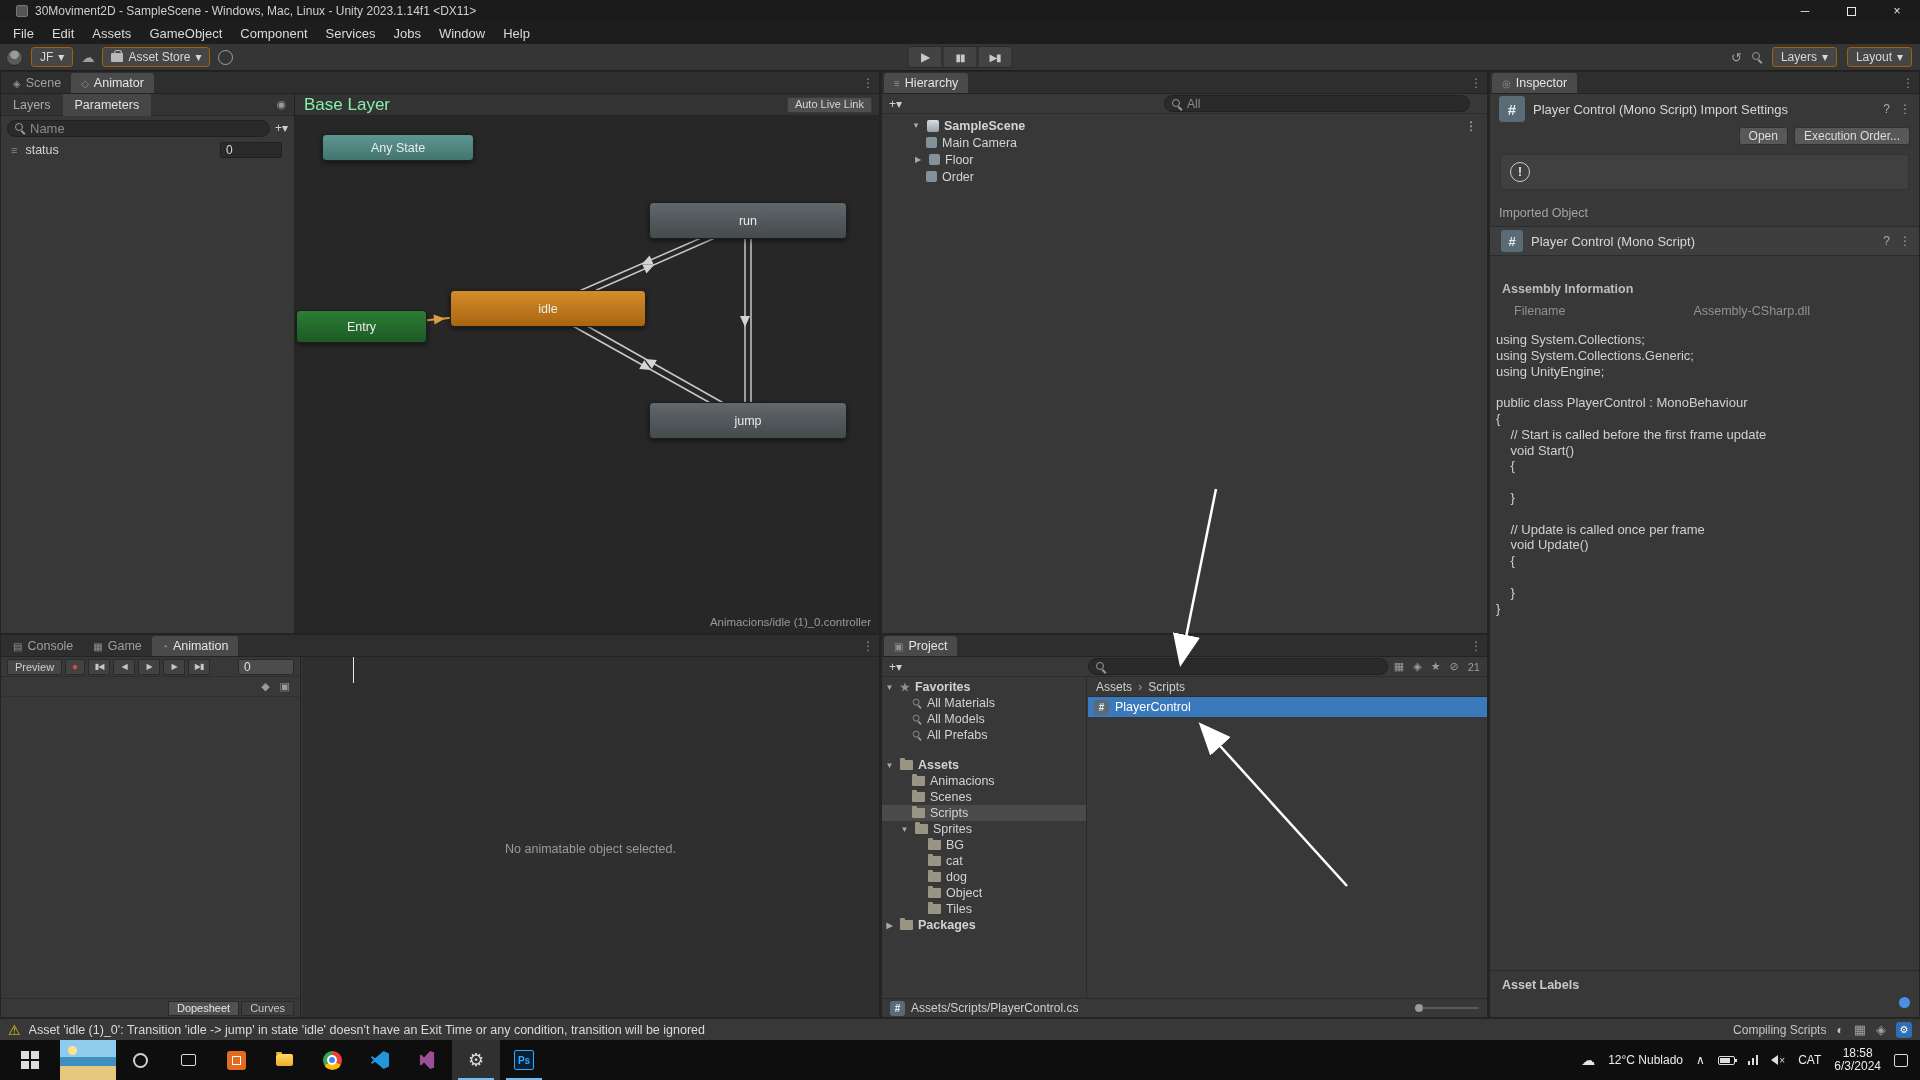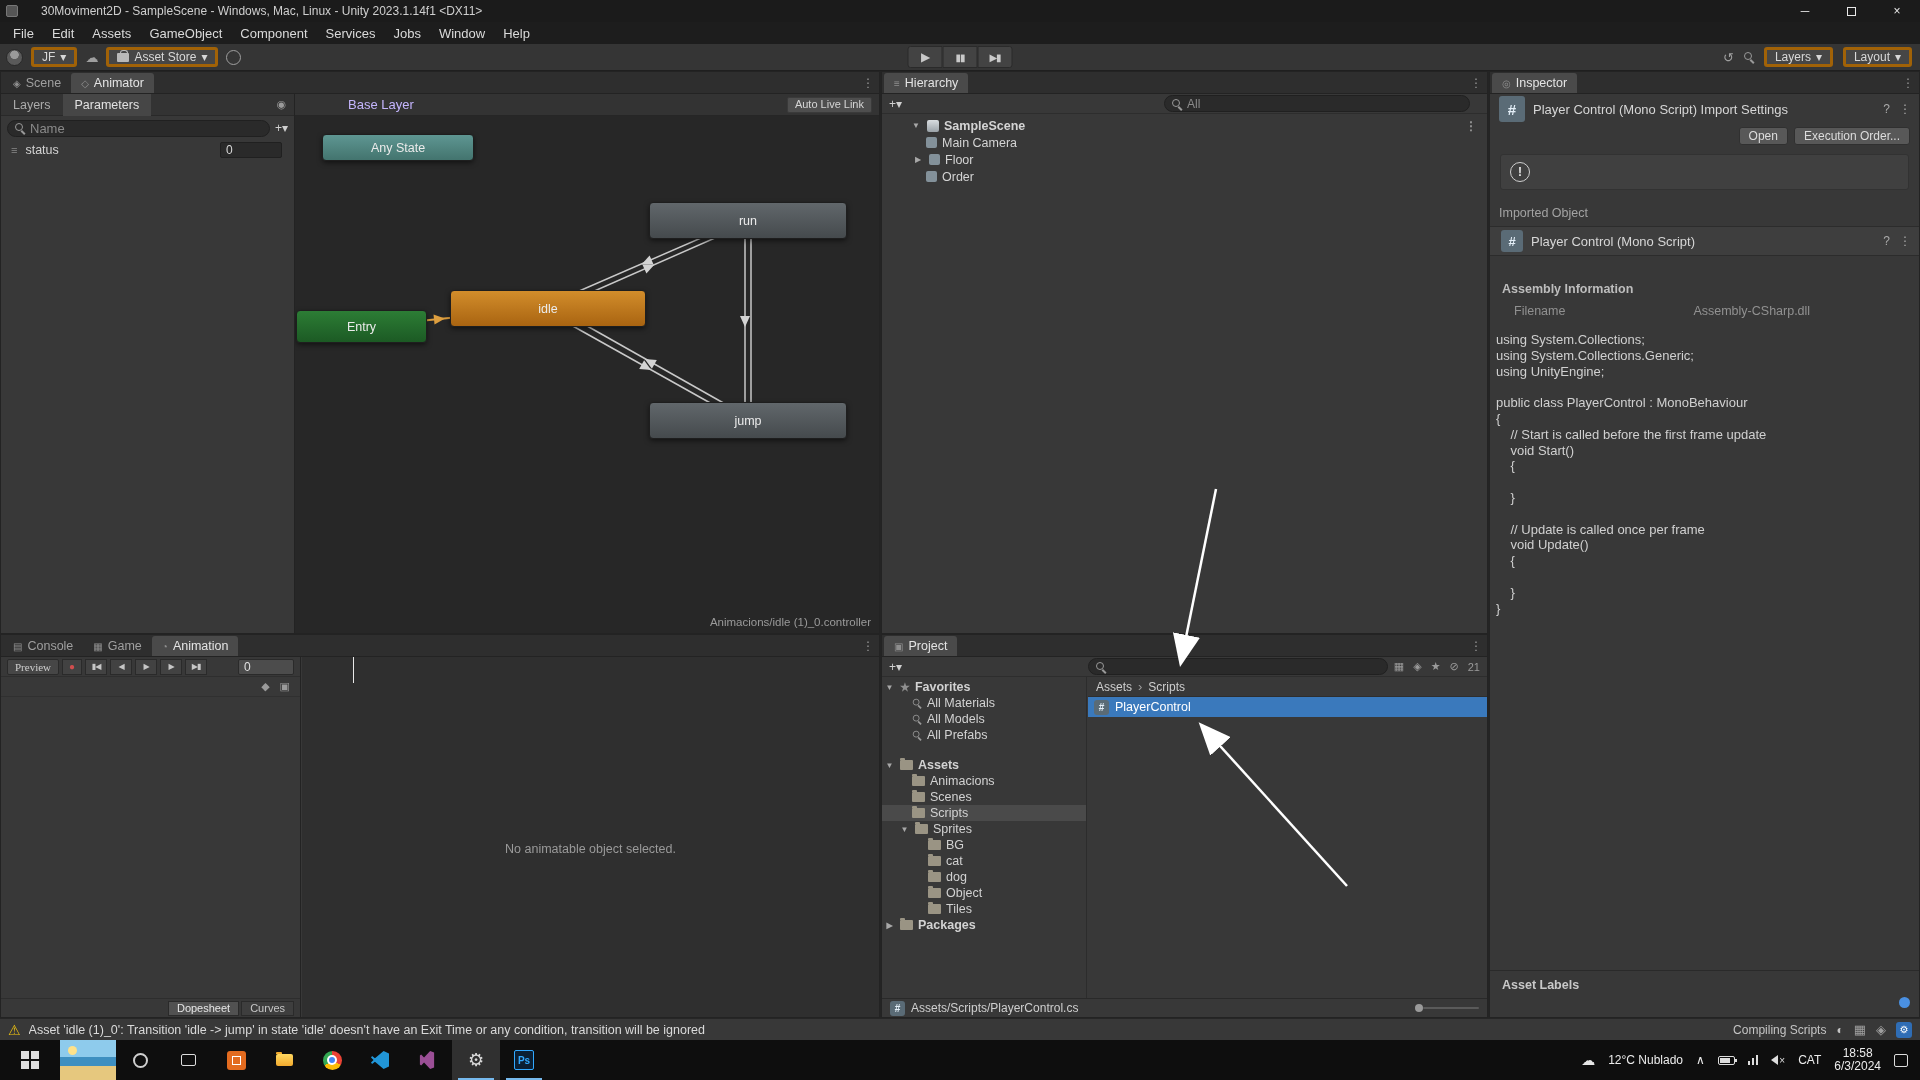--- a/index.html
+++ b/index.html
@@ -1,31 +1,31 @@
 <!DOCTYPE html>
 <html><head>
 <meta charset="utf-8">
 <style>
 *{margin:0;padding:0;box-sizing:border-box;font-family:"Liberation Sans",sans-serif;}
 html,body{width:1920px;height:1080px;overflow:hidden;background:#242424;color:#d2d2d2;}
 body{position:relative;}
 
 
-#titlebar{position:absolute;left:0;top:0;width:1920px;height:22px;background:#1b1b1b;display:flex;align-items:center;padding-left:6px;gap:23px;}
+#titlebar{position:absolute;left:0;top:0;width:1920px;height:22px;background:#1b1b1b;display:flex;align-items:center;padding-left:16px;gap:7px;}
 #titlebar .appicon{width:12px;height:12px;background:#555;border:1px solid #777;border-radius:2px;flex:none;}
 #titlebar .title{font-size:12px;color:#cfcfcf;white-space:nowrap;}
 .win-controls{position:absolute;right:0;top:0;height:22px;display:flex;}
 .win-btn{width:46px;height:22px;display:flex;align-items:center;justify-content:center;color:#e8e8e8;font-size:12px;}
 .win-btn .maxbox{width:9px;height:9px;border:1.2px solid #e8e8e8;}
 #menubar{position:absolute;left:0;top:22px;width:1920px;height:22px;background:#1d1d1d;display:flex;align-items:center;padding-left:4px;}
 .menu-item{padding:0 9px;font-size:13px;color:#dadada;}
 #maintoolbar{position:absolute;left:0;top:44px;width:1920px;height:27px;background:#353535;border-bottom:1px solid #1f1f1f;}
 .tb-left{position:absolute;left:6px;top:0;height:26px;display:flex;align-items:center;gap:8px;}
 .tb-right{position:absolute;right:8px;top:0;height:26px;display:flex;align-items:center;gap:10px;}
-.tb-btn{background:#464646;border:3px solid #a16207;border-radius:3px;color:#d8d8d8;font-size:12px;height:20px;display:inline-flex;align-items:center;padding:0 8px;gap:5px;white-space:nowrap;}
+.tb-btn{background:#464646;border:1px solid #a16207;border-radius:3px;color:#d8d8d8;font-size:12px;height:20px;display:inline-flex;align-items:center;padding:0 8px;gap:5px;white-space:nowrap;}
 .avatar{width:17px;height:17px;border-radius:50%;background:radial-gradient(circle at 50% 32%, #9a9a9a 0 4px, #5a5a5a 4.5px);border:1px solid #2a2a2a;}
 .dimglyph{color:#9f9f9f;font-size:13px;}
 .bag{width:12px;height:9px;background:#b9b9b9;border-radius:1px;position:relative;display:inline-block;}
 .bag::before{content:"";position:absolute;left:3px;top:-3px;width:6px;height:3px;border:1.3px solid #b9b9b9;border-bottom:none;border-radius:3px 3px 0 0;}
 .ring{width:15px;height:15px;border:1.6px solid #9f9f9f;border-radius:50%;display:inline-block;}
 .tb-center{position:absolute;left:50%;transform:translateX(-50%);top:2px;display:flex;}
 .tb-play{width:35px;height:22px;background:#434343;border:1px solid #2a2a2a;color:#c9c9c9;display:flex;align-items:center;justify-content:center;font-size:10px;letter-spacing:-1px;}
 .tb-play:first-child{border-radius:3px 0 0 3px;}
 .tb-play:last-child{border-radius:0 3px 3px 0;}
 .mag{width:10px;height:10px;position:relative;display:inline-block;flex:none;}
@@ -56,21 +56,21 @@
 .searchfield{flex:1;height:17px;background:#2a2a2a;border:1px solid #202020;border-radius:9px;display:flex;align-items:center;padding:0 7px;gap:5px;min-width:0;}
 .searchfield input{flex:1;background:transparent;border:none;outline:none;color:#ef4444;font-size:13px;min-width:0;}
 .searchfield input::placeholder{color:#8a8a8a;}
 .searchfield .filterlabel{color:#8a8a8a;font-size:12px;}
 .plus-btn{color:#cfcfcf;font-size:12px;background:none;border:none;white-space:nowrap;}
 .param-row{height:20px;display:flex;align-items:center;padding:0 10px;gap:8px;font-size:12.5px;color:#d4d4d4;position:relative;}
 .param-handle{color:#8a8a8a;font-size:11px;}
 .param-value{position:absolute;right:12px;width:62px;height:16px;background:#2a2a2a;border:1px solid #202020;border-radius:2px;color:#d8d8d8;font-size:12px;padding:0 5px;line-height:14px;}
 #graph{flex:1;position:relative;overflow:hidden;}
 #graph-header{height:22px;background:#333333;border-bottom:1px solid #262626;display:flex;align-items:center;padding:0 9px;position:relative;}
-.crumb{font-size:13px;color:#c4b5fd;margin-left:44px;}
+.crumb{font-size:17px;color:#86efac;}
 .livelink{position:absolute;right:7px;top:3px;height:16px;background:#4e4e4e;border:1px solid #3a3a3a;border-radius:2px;color:#d5d5d5;font-size:11px;padding:0 7px;line-height:13px;}
 #graph-canvas{position:absolute;left:0;top:22px;right:0;bottom:0;background-color:#272727;
  background-image:
   repeating-linear-gradient(0deg, rgba(0,0,0,.38) 0 1px, transpar bent 1px 150px),
   repeating-linear-gradient(90deg, rgba(0,0,0,.38) 0 1px, transparent 1px 150px),
   repeating-linear-gradient(0deg, rgba(0,0,0,.22) 0 1px, transparent 1px 15px),
   repeating-linear-gradient(90deg, rgba(0,0,0,.22) 0 1px, transparent 1px 15px);}
 .edges{position:absolute;left:0;top:0;}
 .node{position:absolute;display:flex;align-items:center;justify-content:center;font-size:12.5px;color:#ebebeb;border-radius:4px;box-shadow:0 2px 5px rgba(0,0,0,.5);border:1px solid #1e1e1e;}
 .node.gray{background:linear-gradient(#61676b,#454a4d);}
@@ -88,21 +88,21 @@
 .h-row.root{padding-left:28px;font-weight:700;}
 .h-row.child{padding-left:44px;}
 .scene-icon{width:12px;height:12px;background:linear-gradient(#d9dde0,#9aa2a8);border-radius:2px;flex:none;}
 .obj-icon{width:11px;height:11px;background:#8c9ba5;border-radius:2px;flex:none;opacity:.9;}
 .row-dots{position:absolute;right:10px;color:#9a9a9a;font-size:12px;}
 
 
 #console-body{position:absolute;left:0;top:22px;right:0;bottom:0;}
 #anim-left{position:absolute;left:0;top:0;width:300px;bottom:0;border-right:1px solid #232323;background:#383838;display:flex;flex-direction:column;}
 .anim-toolbar{height:20px;display:flex;align-items:center;padding:0 6px;gap:3px;border-bottom:1px solid #2e2e2e;}
-.anim-btn{height:16px;background:#464646;border:1px solid #2a2a2a;border-radius:2px;color:#cfcfcf;font-size:11px;padding:0 7px;display:inline-flex;align-items:center;font-family:Liberation Serif, serif;}
+.anim-btn{height:16px;background:#464646;border:1px solid #2a2a2a;border-radius:2px;color:#cfcfcf;font-size:11px;padding:0 7px;display:inline-flex;align-items:center;}
 .trans-btn{width:22px;height:16px;background:#424242;border:1px solid #2a2a2a;color:#c6c6c6;font-size:8px;display:inline-flex;align-items:center;justify-content:center;letter-spacing:-1px;}
 .rec{color:#d04e4e;font-size:10px;width:20px;height:16px;display:inline-flex;align-items:center;justify-content:center;background:#424242;border:1px solid #2a2a2a;}
 .frame-field{margin-left:auto;width:56px;height:16px;background:#4c4c4c;border:1px solid #2a2a2a;border-radius:2px;color:#e0e0e0;font-size:12px;padding:0 5px;line-height:14px;}
 .anim-iconsrow{height:20px;display:flex;align-items:center;justify-content:flex-end;gap:10px;padding:0 10px;color:#9a9a9a;font-size:11px;border-bottom:1px solid #303030;}
 .anim-leftfill{flex:1;}
 .anim-footer{height:19px;border-top:1px solid #2d2d2d;display:flex;align-items:center;justify-content:flex-end;gap:2px;padding:0 6px;}
 .sheet-btn{height:15px;background:#3e3e3e;border:1px solid #2a2a2a;color:#c6c6c6;font-size:11px;padding:0 8px;display:inline-flex;align-items:center;}
 .sheet-btn.active{background:#515151;color:#e6e6e6;}
 #anim-right{position:absolute;left:301px;top:0;right:0;bottom:0;background:#2f2f2f;}
 #anim-ruler{position:absolute;left:0;top:0;right:0;height:20px;background:#333333;border-bottom:1px solid #272727;

